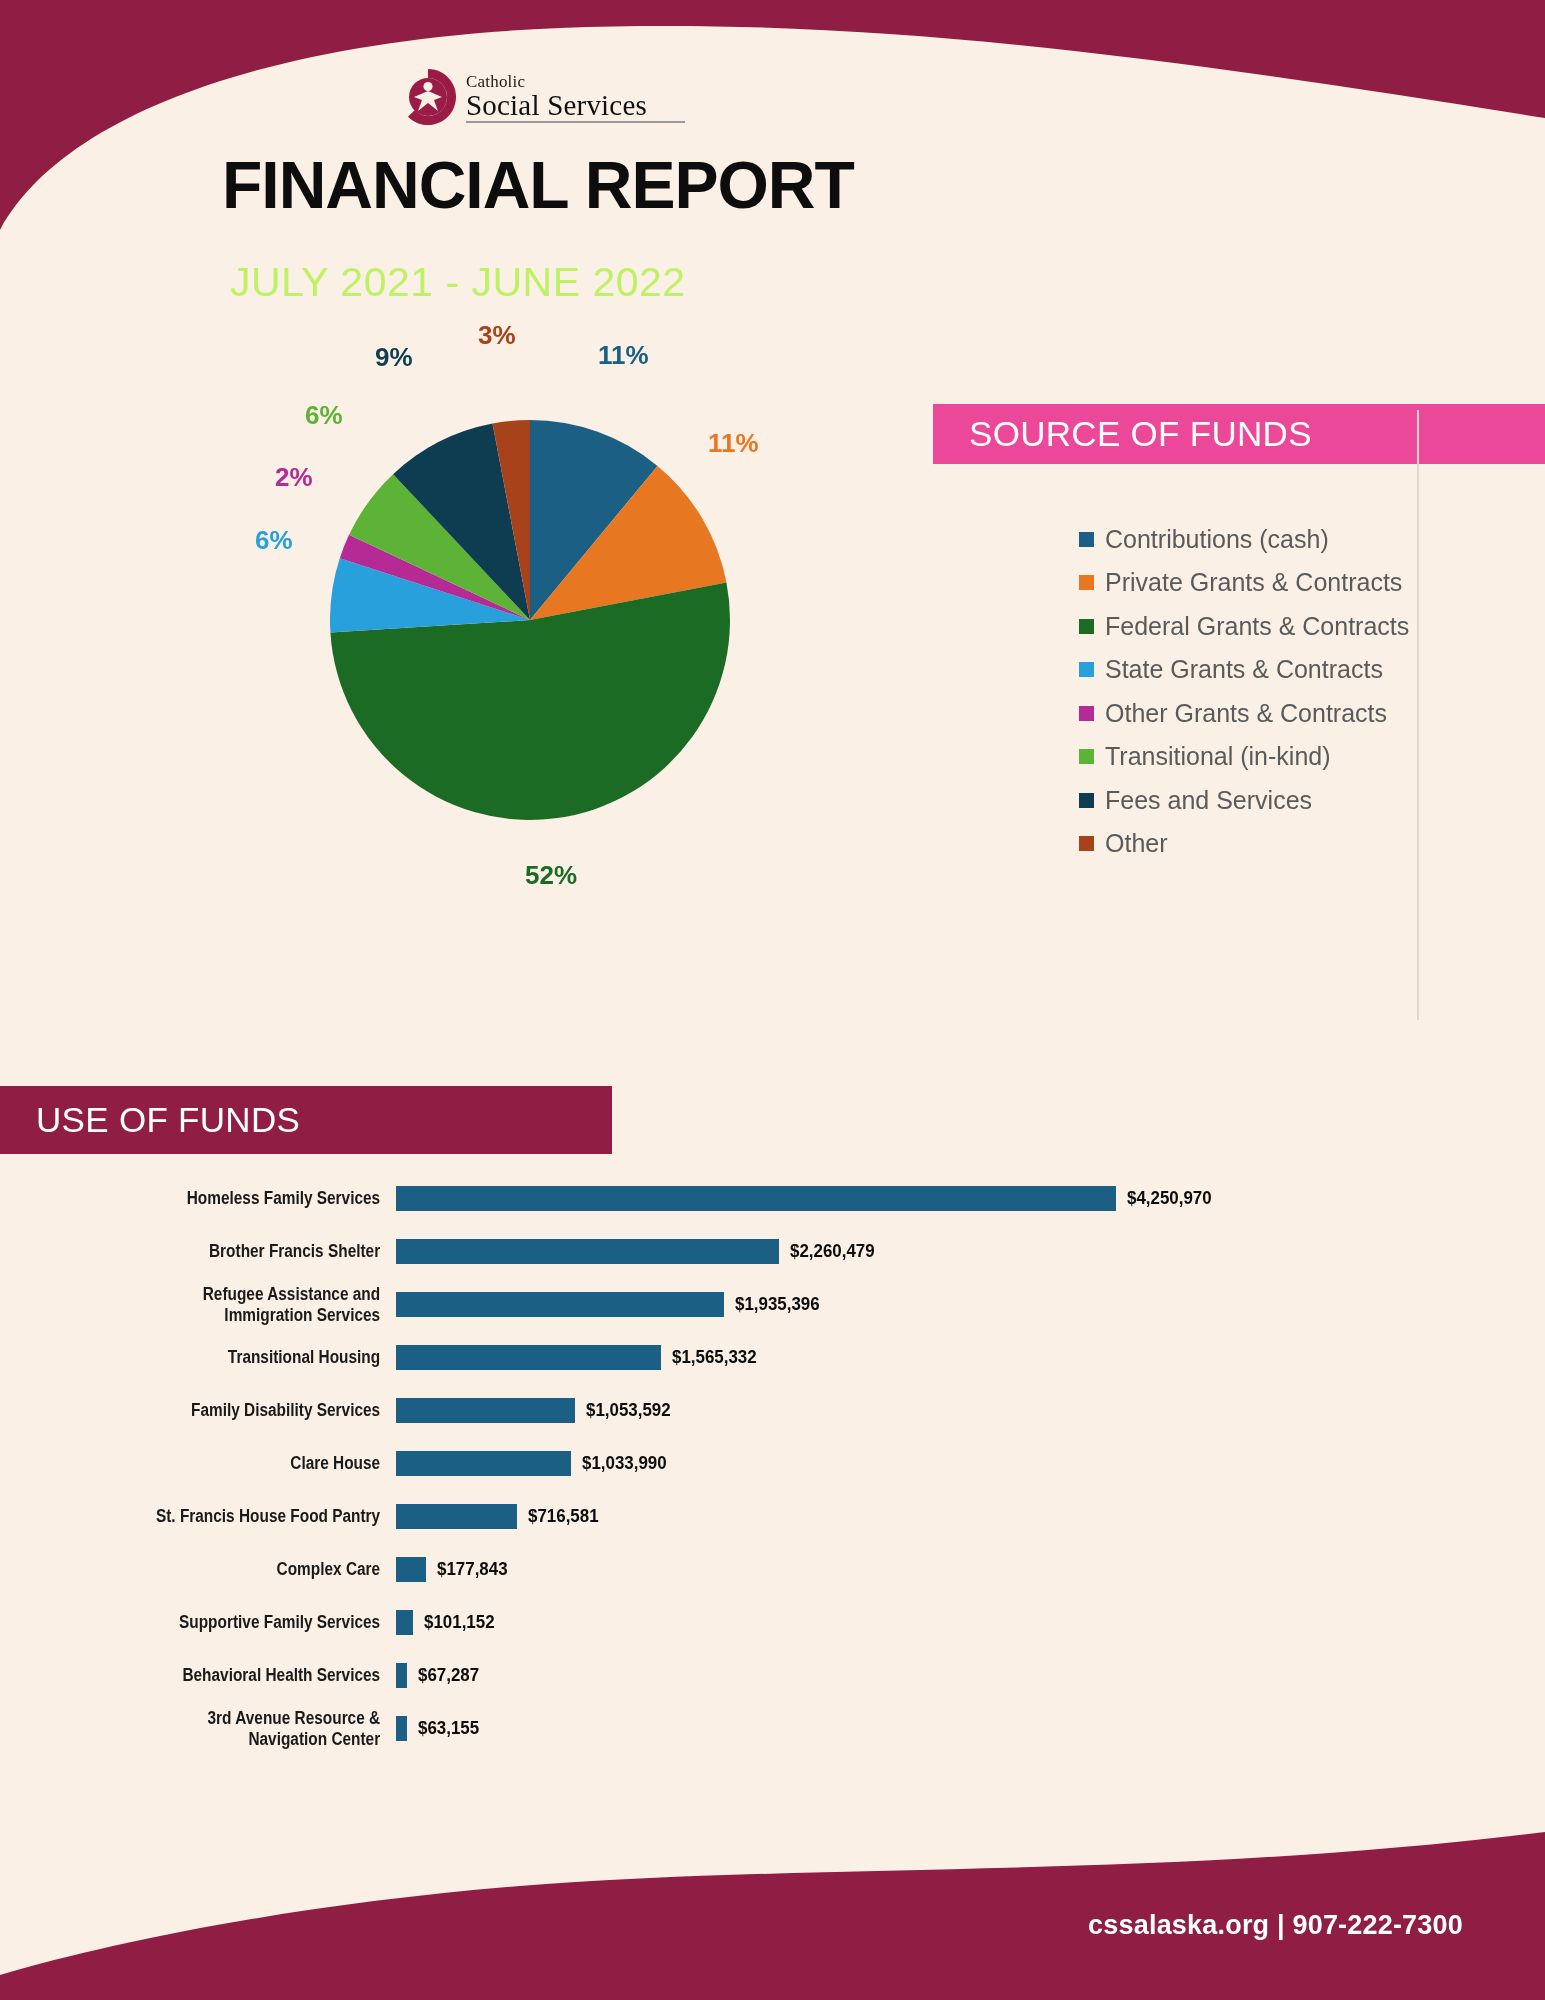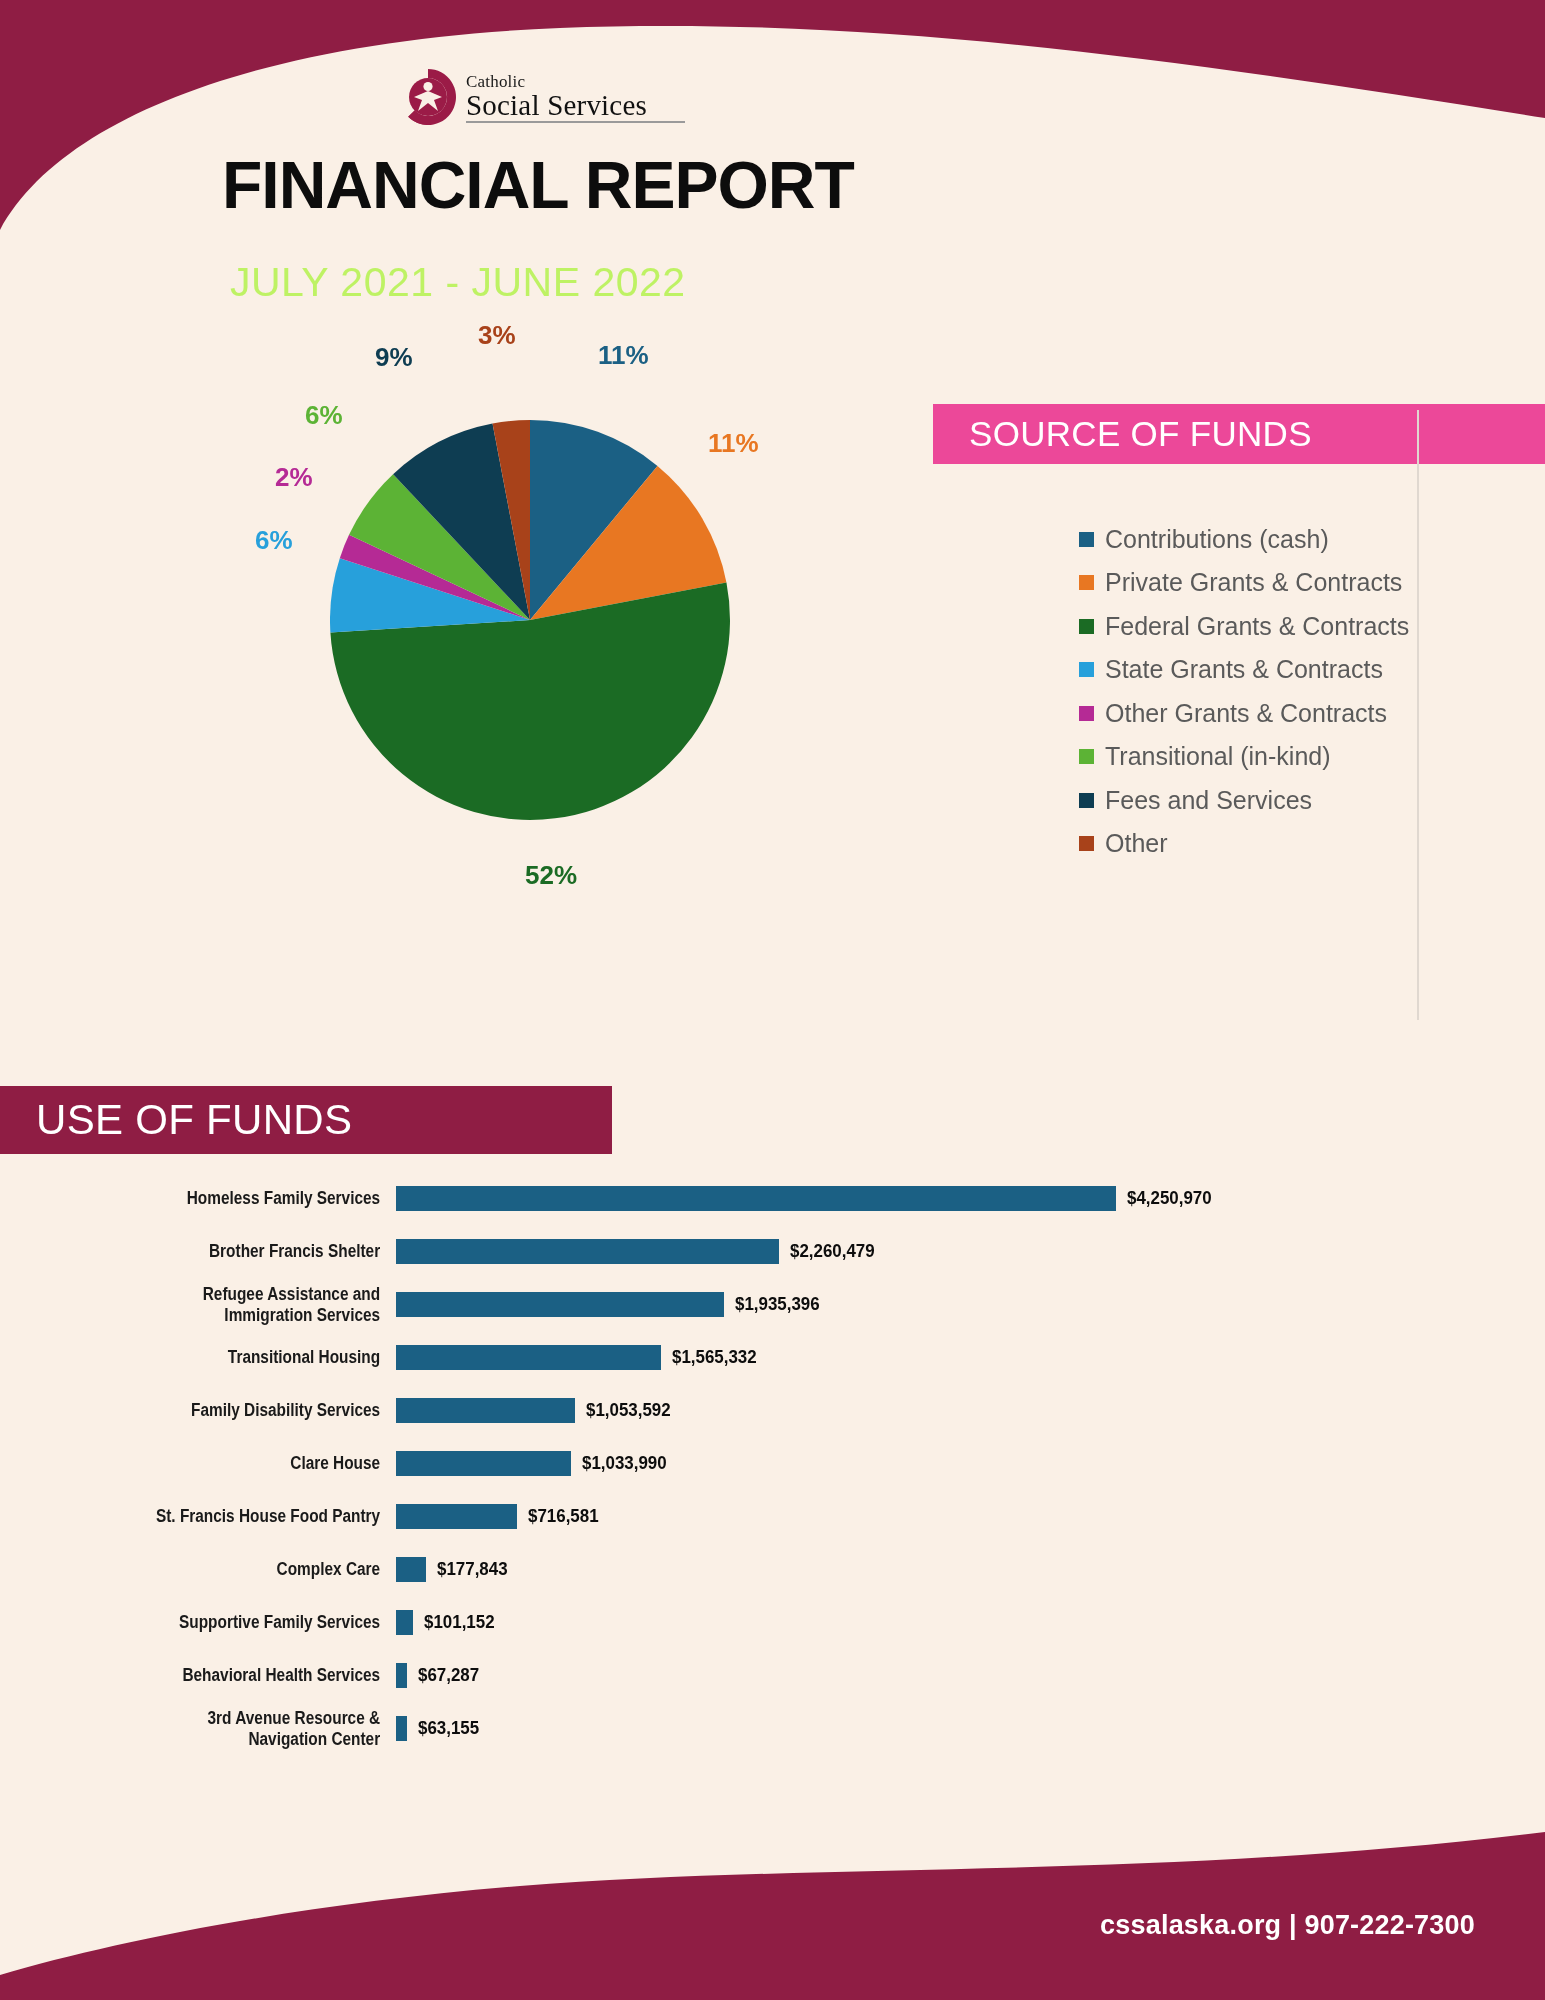--- a/index.html
+++ b/index.html
@@ -51,21 +51,21 @@
   
   #pie-wrap{position:absolute;left:330px;top:400px;width:620px;height:620px;}
   #pie-svg{position:absolute;left:0;top:0;}
   .pie-pct{position:absolute;font-size:26px;font-weight:bold;font-family:"Liberation Sans",sans-serif;white-space:nowrap;}
 
   
   #uof-banner{
     position:absolute;left:0;top:1086px;width:612px;height:68px;background:#8F1D44;
     display:flex;align-items:center;
   }
-  #uof-banner span{color:#fff;font-size:42px;padding-left:36px;letter-spacing:.3px;font-family:"Liberation Sans",sans-serif;}
+  #uof-banner span{color:#fff;font-size:35px;padding-left:36px;letter-spacing:.3px;font-family:"Liberation Sans",sans-serif;}
 
   
   #bars{position:absolute;left:0;top:1172px;width:1545px;}
   .bar-row{display:flex;align-items:center;height:53px;}
   .bar-label{
     width:378px;flex:0 0 378px;text-align:right;padding-right:18px;
     font-size:17.5px;font-weight:bold;color:#1a1a1a;line-height:1.18;
     font-family:"Liberation Sans",sans-serif;
     transform:scaleX(.88);transform-origin:right center;
   }
@@ -74,21 +74,20 @@
   .bar-value{
     font-size:18px;font-weight:bold;color:#0d0d0d;margin-left:11px;white-space:nowrap;
     font-family:"Liberation Sans",sans-serif;transform:scaleX(.94);transform-origin:left center;
   }
 
   
   #footer-text{
     position:absolute;left:0;top:1910px;width:1463px;text-align:right;
     color:#fff;font-size:27px;font-weight:bold;letter-spacing:.2px;
     font-family:"Liberation Sans",sans-serif;
-    margin-left:12px;
   }
 </style>
 </head>
 <body>
 
 <svg id="bg-svg" viewBox="0 0 1545 2000" preserveAspectRatio="none">
   <rect x="0" y="0" width="1545" height="2000" fill="#8F1D44"></rect>
 
   <path d="M0,230 C60,118 260,40 560,28 C880,16 1180,60 1545,118 L1545,1832
            C1160,1880 820,1862 520,1886 C300,1904 120,1940 0,1975 Z" fill="#FAF0E6"></path>

